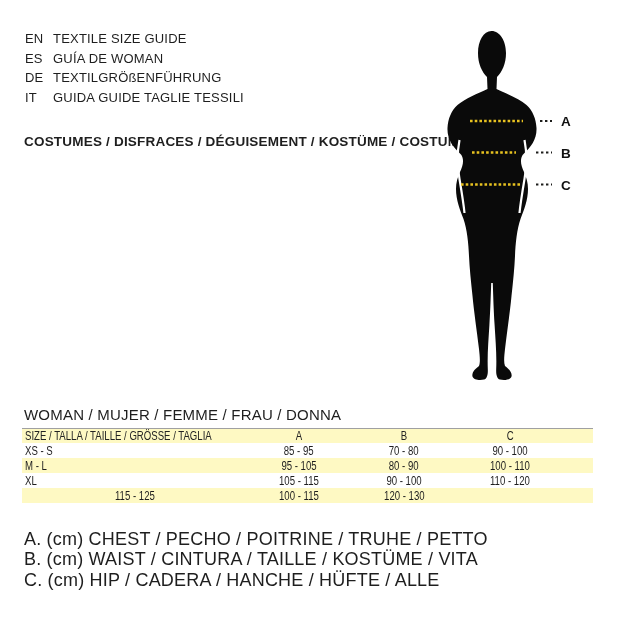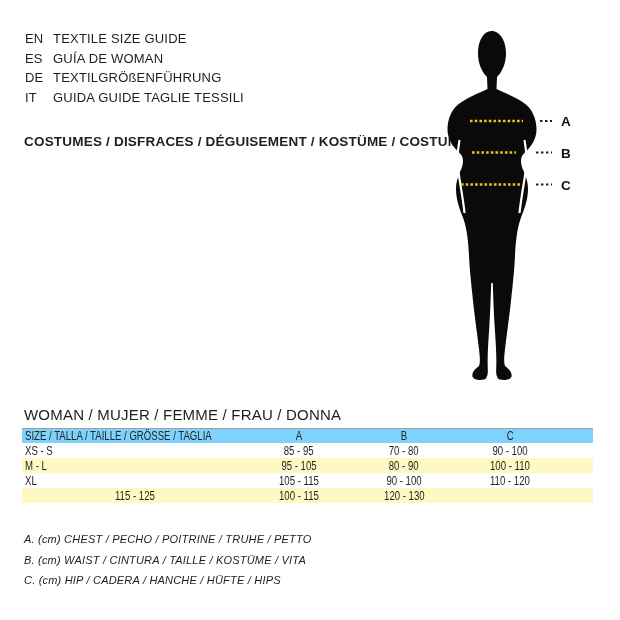--- a/index.html
+++ b/index.html
@@ -25,30 +25,30 @@
 
   
   .figure-wrap { position:absolute; left:440px; top:25px; width:180px; height:365px; }
 
   
   .section-title { position:absolute; left:24px; top:406px; font-size:15px; letter-spacing:.2px; white-space:nowrap; }
 
   
   .size-table { position:absolute; left:22px; top:428px; width:571px; font-size:12px; }
   .tbl-row { display:grid; grid-template-columns:225px 104px 106px 106px 1fr; height:15px; align-items:center; }
-  .tbl-head { background:#7dd3fc; border-top:1px solid #a0a0a2; color:#232323; }
+  .tbl-head { background:#fef9c3; border-top:1px solid #a0a0a2; color:#232323; }
   .row-stripe { background:#fef9c3; }
   .cell-size { padding-left:3px; text-align:left; overflow:visible; }
   .cell-val { text-align:center; }
   .cond  { display:inline-block; transform:scaleX(0.8); transform-origin:0 50%; white-space:nowrap; }
   .cond-c{ display:inline-block; transform:scaleX(0.8); transform-origin:50% 50%; white-space:nowrap; }
 
   
   .legend-block { position:absolute; left:24px; top:529px; }
-  .legend-row { height:20.6px; display:flex; align-items:center; font-size:11px; letter-spacing:.2px; white-space:nowrap;font-style:italic; }
+  .legend-row { height:20.6px; display:flex; align-items:center; font-size:18px; letter-spacing:.2px; white-space:nowrap; }
 </style>
 </head>
 <body>
 
 <div class="canvas">
 
   <div class="lang-block">
     <div class="lang-row">
       <span class="lang-code">EN</span>
       <span class="lang-label">TEXTILE SIZE GUIDE</span>
@@ -163,16 +163,16 @@
       <div class="cell-val"><span class="cond-c">115 - 125</span></div>
       <div class="cell-val"><span class="cond-c">100 - 115</span></div>
       <div class="cell-val"><span class="cond-c">120 - 130</span></div>
       <div></div>
     </div>
   </div>
 
   <div class="legend-block">
     <div class="legend-row">A. (cm) CHEST / PECHO / POITRINE / TRUHE / PETTO</div>
     <div class="legend-row">B. (cm) WAIST / CINTURA / TAILLE / KOSTÜME / VITA</div>
-    <div class="legend-row">C. (cm) HIP / CADERA / HANCHE / HÜFTE / HIPS</div>
+    <div class="legend-row">C. (cm) HIP / CADERA / HANCHE / HÜFTE / ALLE</div>
   </div>
 
 </div>
 
 </body></html>

